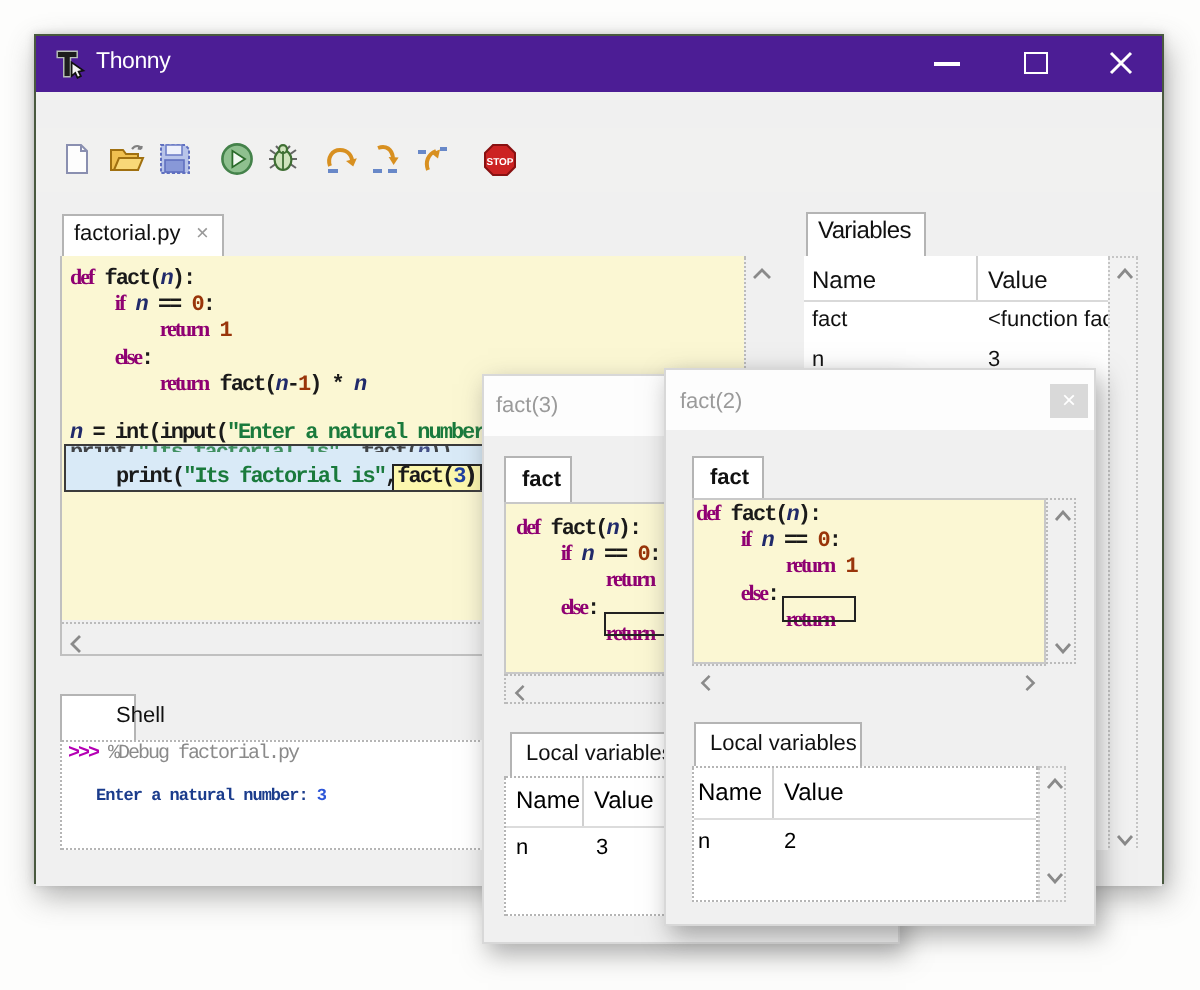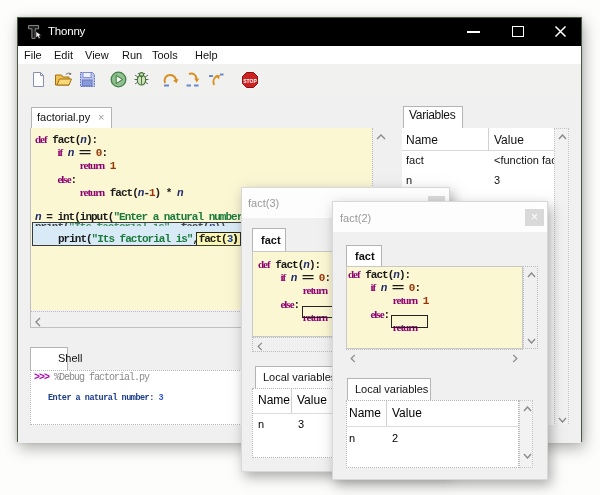--- a/index.html
+++ b/index.html
@@ -13,43 +13,35 @@
 .str { color:#1a7a3c; }
 .nvar { font-style:italic; color:#202a6a; }
 .tab { position:absolute; background:#ffffff; border:1px solid #b4b4b4; border-bottom:none; color:#111; }
 .chev { stroke:#8a8a8a; stroke-width:1.4; fill:none; }
 </style>
 </head>
 <body>
 
 <div class="abs" id="mainwin" style="left:17px; top:17px; width:565px; height:425px; background:#f0f0f0; border:1px solid #49593f; box-shadow:2px 6px 14px rgba(80,80,80,0.45), 0 0 4px rgba(120,120,120,0.3);">
 
-  <div class="abs" style="left:0; top:0; width:100%; height:28px; background:#000000;">
+  <div class="abs" style="left:0; top:0; width:100%; height:28px; background:#4c1d95;">
 
     <svg class="abs" style="left:9px; top:5px;" width="16" height="18" viewBox="0 0 20 20">
       <path d="M2 2 h12.5 v4 h-4.2 v12 h-4.2 V6 H2 Z" fill="#1d1d1d" stroke="#b8c0b8" stroke-width="0.9"></path>
       <path d="M11 9 v8.6 l2.3-2 1.4 3 2.1-1-1.4-2.9 2.9-.6 Z" fill="#f2f2f2" stroke="#111" stroke-width="1.1"></path>
     </svg>
     <div class="abs" style="left:30px; top:7px; color:#ffffff; font-size:11.5px; letter-spacing:-0.2px;">Thonny</div>
 
     <div class="abs" style="left:449px; top:13px; width:13px; height:1.5px; background:#fff;"></div>
     <div class="abs" style="left:494px; top:8px; width:12px; height:11px; border:1.3px solid #fff;"></div>
     <svg class="abs" style="left:536px; top:7px;" width="13" height="13" viewBox="0 0 13 13">
         <path d="M1.5 1.5 L11.5 11.5 M11.5 1.5 L1.5 11.5" stroke="#fff" stroke-width="1.5"></path>
       </svg>
   </div>
 
-  <div class="abs" style="left:0; top:28px; width:100%; height:18px; background:#ffffff; font-size:11px; color:#111;">
-    <span class="abs" style="left:6px; top:3px;">File</span>
-    <span class="abs" style="left:36px; top:3px;">Edit</span>
-    <span class="abs" style="left:67px; top:3px;">View</span>
-    <span class="abs" style="left:104px; top:3px;">Run</span>
-    <span class="abs" style="left:134px; top:3px;">Tools</span>
-    <span class="abs" style="left:177px; top:3px;">Help</span>
-  </div>
 
   <div class="abs" id="toolbar" style="left:0; top:46px; width:100%; height:32px; background:#f1f1f0;">
 
     <svg class="abs" style="left:12px; top:7px;" width="17" height="17" viewBox="0 0 17 17">
       <path d="M3.5 1.5 h7 l3 3 v11 h-10 Z" fill="#fdfdfd" stroke="#8a8fb0" stroke-width="1"></path>
       <path d="M10.5 1.5 v3 h3" fill="none" stroke="#8a8fb0" stroke-width="1"></path>
     </svg>
 
     <svg class="abs" style="left:36px; top:7px;" width="19" height="17" viewBox="0 0 19 17">
       <path d="M1.5 4 h6 l1.5 2 h6 v8 h-13.5 Z" fill="#f0c050" stroke="#a07010" stroke-width="1"></path>
@@ -201,21 +193,21 @@
   <div class="abs" style="left:10px; top:200px; width:190px; height:70px; background:#ffffff; border:1px dotted #b5b5b5; font-size:12px;">
     <span class="abs" style="left:5px; top:4px;">Name</span>
     <span class="abs" style="left:44px; top:4px;">Value</span>
     <div class="abs" style="left:38px; top:0; width:1px; height:24px; background:#d0d0d0;"></div>
     <div class="abs" style="left:0; top:24px; width:100%; height:1px; background:#dcdcdc;"></div>
     <span class="abs" style="left:5px; top:29px; font-size:11px;">n</span>
     <span class="abs" style="left:45px; top:29px; font-size:11px;">3</span>
   </div>
 </div>
 
-<div class="abs" id="f2" style="left:332px; top:201px; width:216px; height:279px; background:#f0f0f0; border:1px solid #d8d8d8; box-shadow:3px 5px 12px rgba(90,90,90,0.5);">
+<div class="abs" id="f2" style="left:332px; top:184px; width:216px; height:279px; background:#f0f0f0; border:1px solid #d8d8d8; box-shadow:3px 5px 12px rgba(90,90,90,0.5);">
   <div class="abs" style="left:0; top:0; width:100%; height:30px; background:#fdfdfd;"></div>
   <div class="abs" style="left:7px; top:10px; font-size:11px; color:#9a9a9a;">fact(2)</div>
   <div class="abs" style="left:192px; top:7px; width:19px; height:17px; background:#d9d9d9; color:#fff; text-align:center; font-size:12px; line-height:17px;">×</div>
 
   <div class="tab" style="left:13px; top:43px; width:36px; height:21px;">
       <span class="abs" style="left:8px; top:4px; font-size:11px; font-weight:bold;">fact</span>
     </div>
   <div class="abs" style="left:13px; top:64px; width:177px; height:83px; background:#fbf7d3; border:1px solid #c8c8c8; overflow:hidden;">
     <div class="code abs" style="left:1px; top:1px;"><span class="kw">def</span> fact(<span class="nvar">n</span>):
     <span class="kw">if</span> <span class="nvar">n</span> == <span class="num">0</span>:

